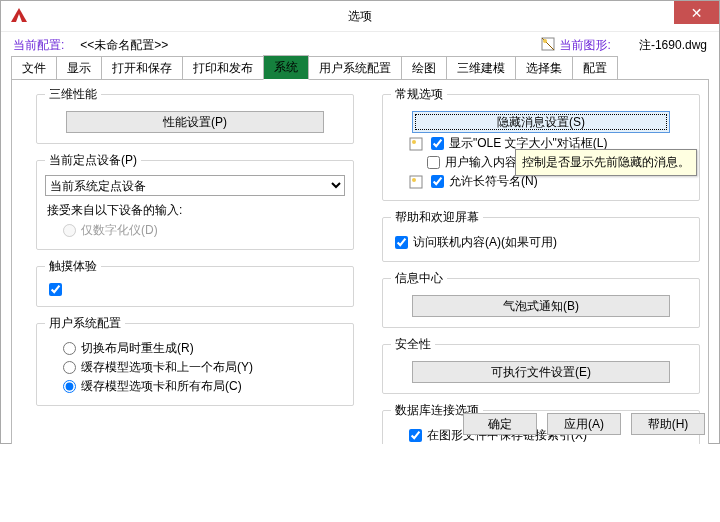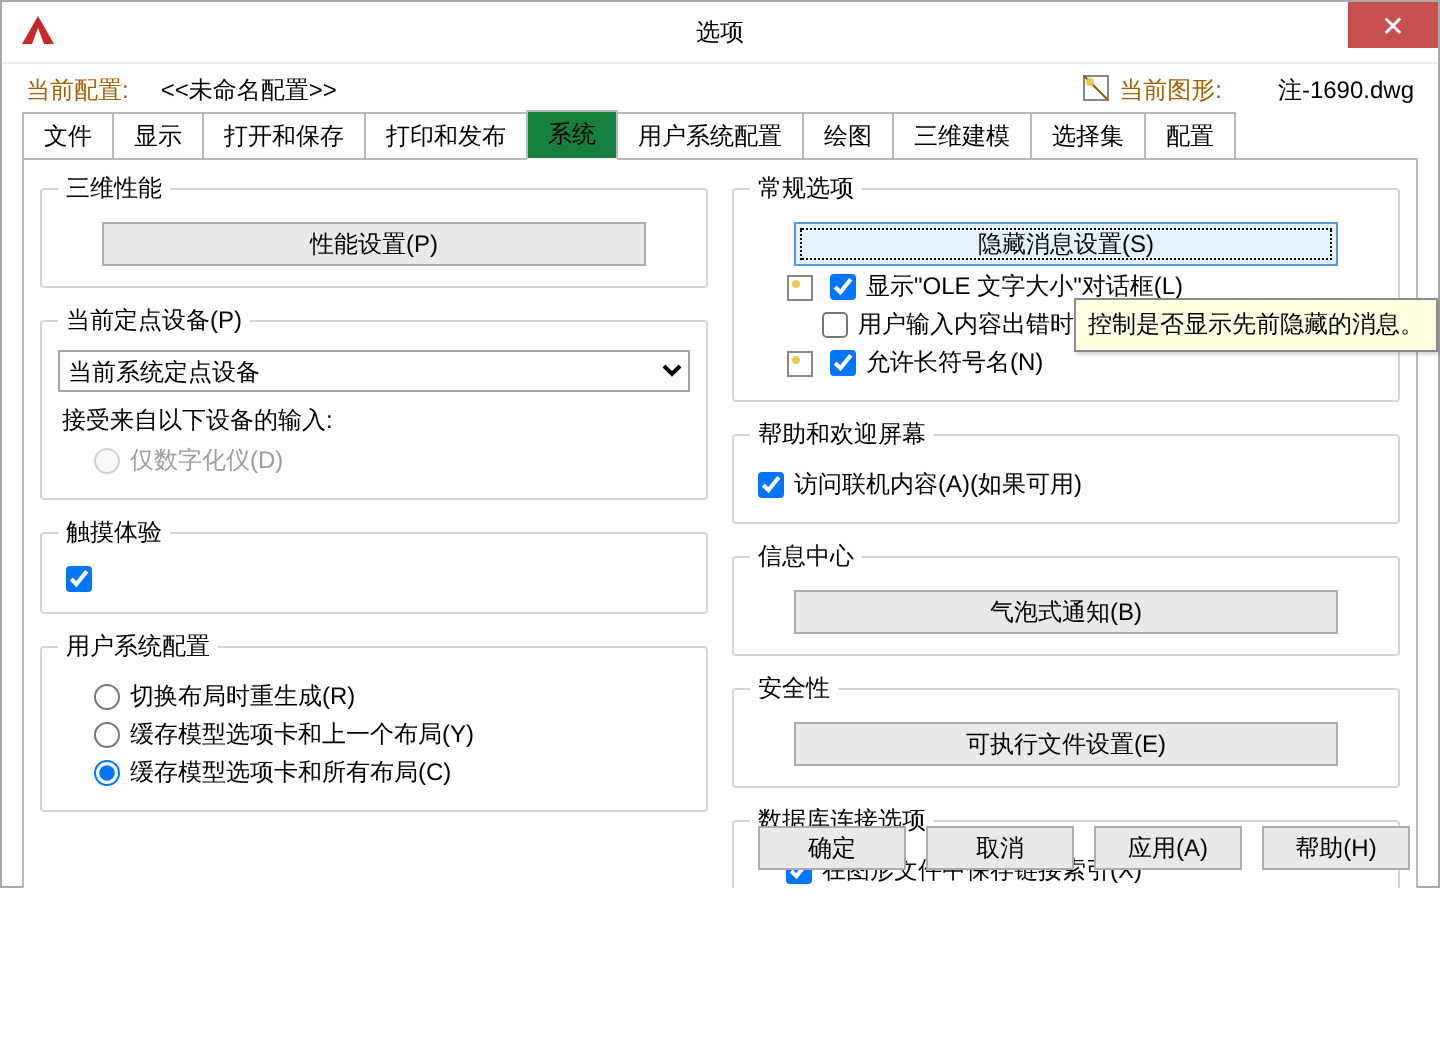--- a/index.html
+++ b/index.html
@@ -2,44 +2,44 @@
 <html><head>
 <meta charset="utf-8">
 <style>
 html,body{margin:0;padding:0;font-family:"Microsoft YaHei","SimSun",Arial,sans-serif;font-size:12px;color:#000;background:#fff}
 .window{width:720px;height:444px;border:1px solid #a9a9a9;box-sizing:border-box;position:relative;background:#fff}
 .titlebar{height:30px;background:#fff;border-bottom:1px solid #ececec;display:flex;align-items:center;position:relative}
 .title-icon{width:20px;height:20px;margin-left:8px}
 .title-text{position:absolute;left:0;right:0;text-align:center;top:7px}
 .close-btn{position:absolute;right:0;top:0;width:45px;height:23px;background:#c75050;color:#fff;display:flex;align-items:center;justify-content:center;font-size:14px;cursor:pointer}
 .row1{display:flex;align-items:center;height:22px;padding:2px 12px 0 12px}
-.row1 .lbl{color:#a16207}
+.row1 .lbl{color:#6d28d9}
 .row1 .val{margin-left:8px}
 .row1 .gap{flex:1}
 .row1 .dwg-icon{margin-right:4px}
 .tabs{display:flex;padding:0 10px;height:23px;align-items:flex-end}
 .tab{border:1px solid #b9b9b9;border-bottom:none;padding:3px 10px;background:#fff;margin-right:-1px;font-size:12px;position:relative;top:1px;cursor:pointer}
 .tab.active{background:#15803d;z-index:2;border-bottom:1px solid #fff}
 .tab-panel{border:1px solid #b9b9b9;margin:0 10px;height:410px;padding:6px 8px 8px 8px;box-sizing:border-box;position:relative;background:#fff}
 .cols{display:flex;gap:12px;height:100%}
 .col{flex:1;display:flex;flex-direction:column}
-fieldset{border:1px solid #d5d5d5;border-radius:2px;margin:0 0 8px 0;padding:6px 8px 8px 8px}
+fieldset{border:1px solid #d5d5d5;border-radius:2px;margin:0 0 8px 16px;padding:6px 8px 8px 8px}
 legend{padding:0 4px;font-size:12px}
 .wide-btn{display:block;width:86%;margin:2px auto;height:22px;border:1px solid #acacac;background:#e9e9e9;font-size:12px;cursor:pointer;padding:0}
 .wide-btn.focus{border:1px solid #5a98e0;outline:1px dotted #000;outline-offset:-4px;background:#e5f1fb}
 select{width:100%;height:21px;font-size:12px;border:1px solid #a5a5a5;background:#fff}
 .sub-lbl{margin:6px 0 3px 2px}
 .opt-row{display:flex;align-items:center;margin:2px 0 2px 18px;gap:5px}
 .opt-row.l0{margin-left:4px}
 input[type=radio],input[type=checkbox]{margin:0}
 .disabled{color:#9d9d9d}
 .mini-icon{display:inline-flex;width:14px;height:14px;align-items:center;justify-content:center;margin-right:3px}
 .footer{position:absolute;bottom:8px;right:14px;display:flex;gap:10px}
 .footer button{width:74px;height:22px;border:1px solid #acacac;background:#e9e9e9;font-size:12px;cursor:pointer}
-.tooltip{position:absolute;right:0;top:148px;background:#ffffe1;border:1px solid #8a8a8a;padding:4px 6px;font-size:12px;z-index:10;box-shadow:1px 1px 2px rgba(0,0,0,.2)}
+.tooltip{position:absolute;right:22px;top:148px;background:#ffffe1;border:1px solid #8a8a8a;padding:4px 6px;font-size:12px;z-index:10;box-shadow:1px 1px 2px rgba(0,0,0,.2)}
 </style>
 </head>
 <body>
 <div class="window">
 
 <div class="titlebar">
   <span class="title-icon">
     <svg width="20" height="20">
           <path d="M2 16 L10 2 L18 16 Z" fill="#c62828"></path>
           <path d="M7 16 L10 8 L13 16 Z" fill="#fff"></path>
@@ -174,18 +174,17 @@
             </div>
       </fieldset>
     </div>
   </div>
 </div>
 
 <div class="tooltip">控制是否显示先前隐藏的消息。</div>
 
 <div class="footer">
   <button>确定</button>
-  <button>取消</button>
   <button>应用(A)</button>
   <button>帮助(H)</button>
 </div>
 
 </div>
 
 </body></html>

